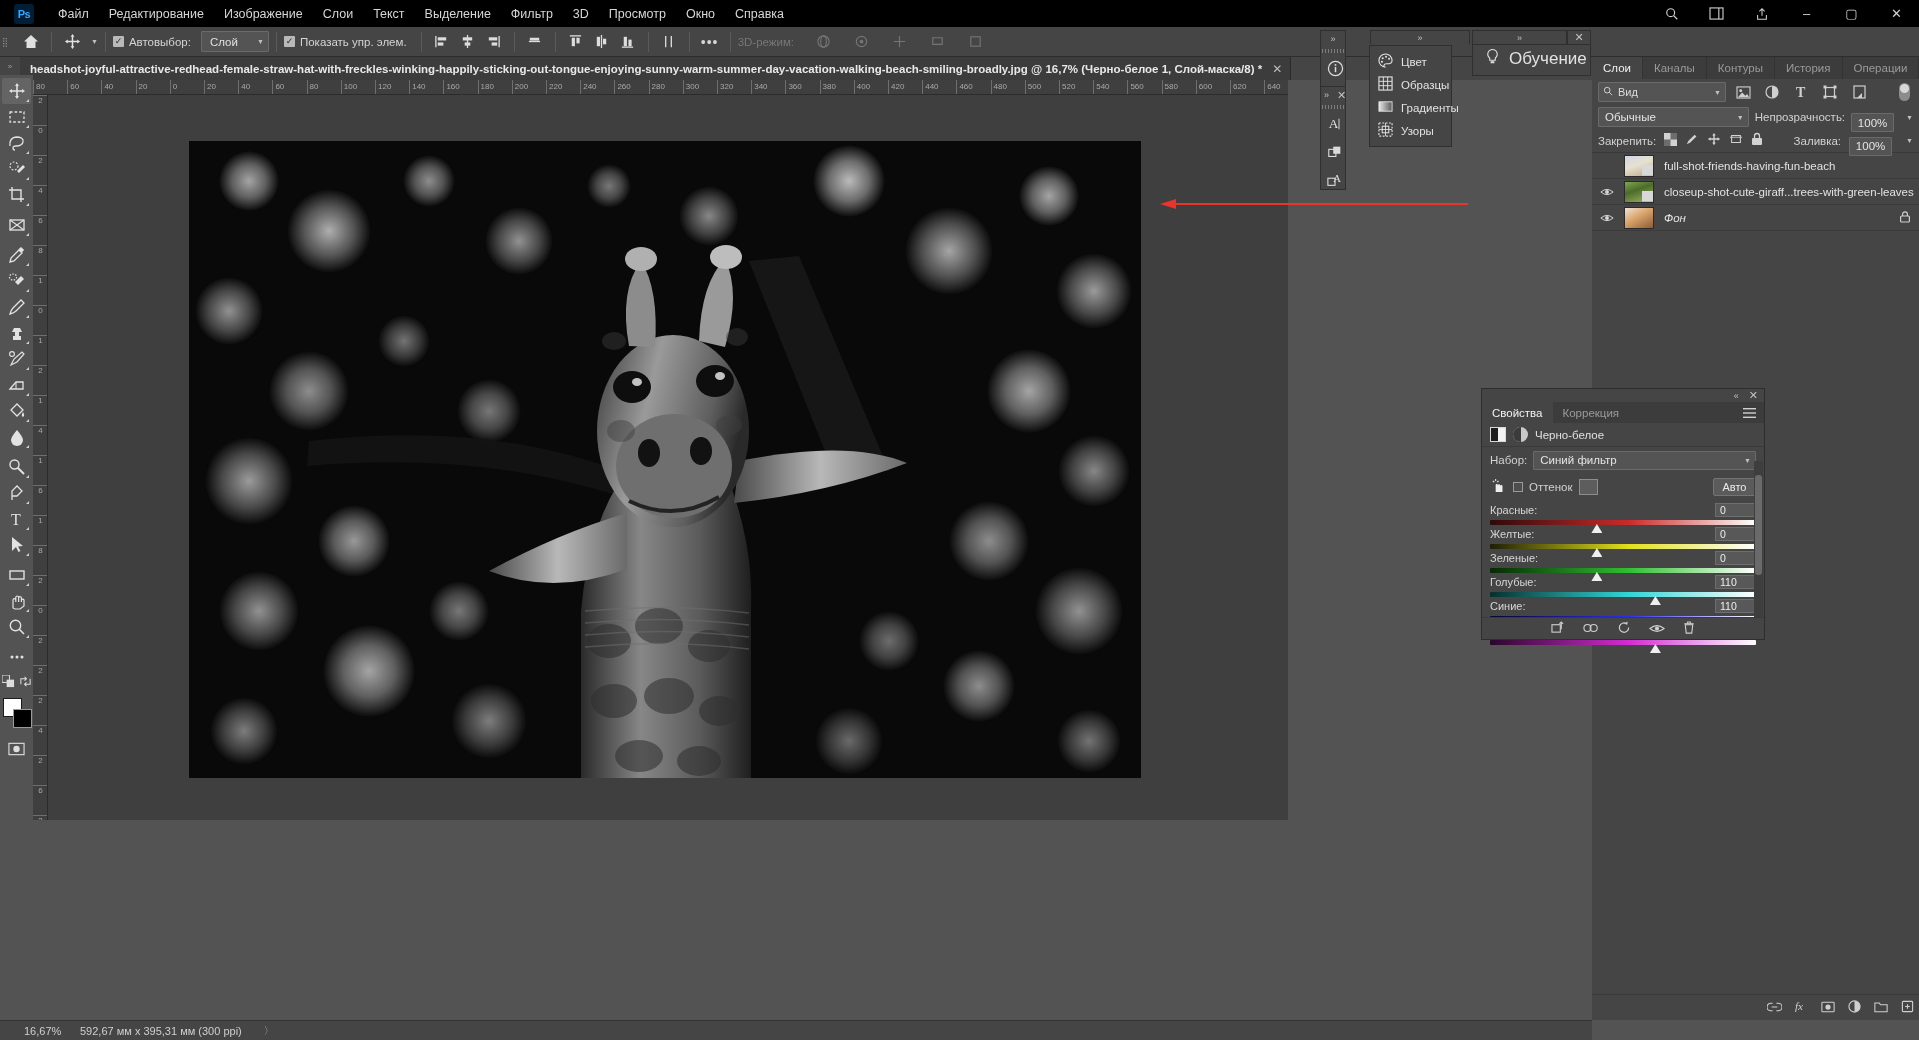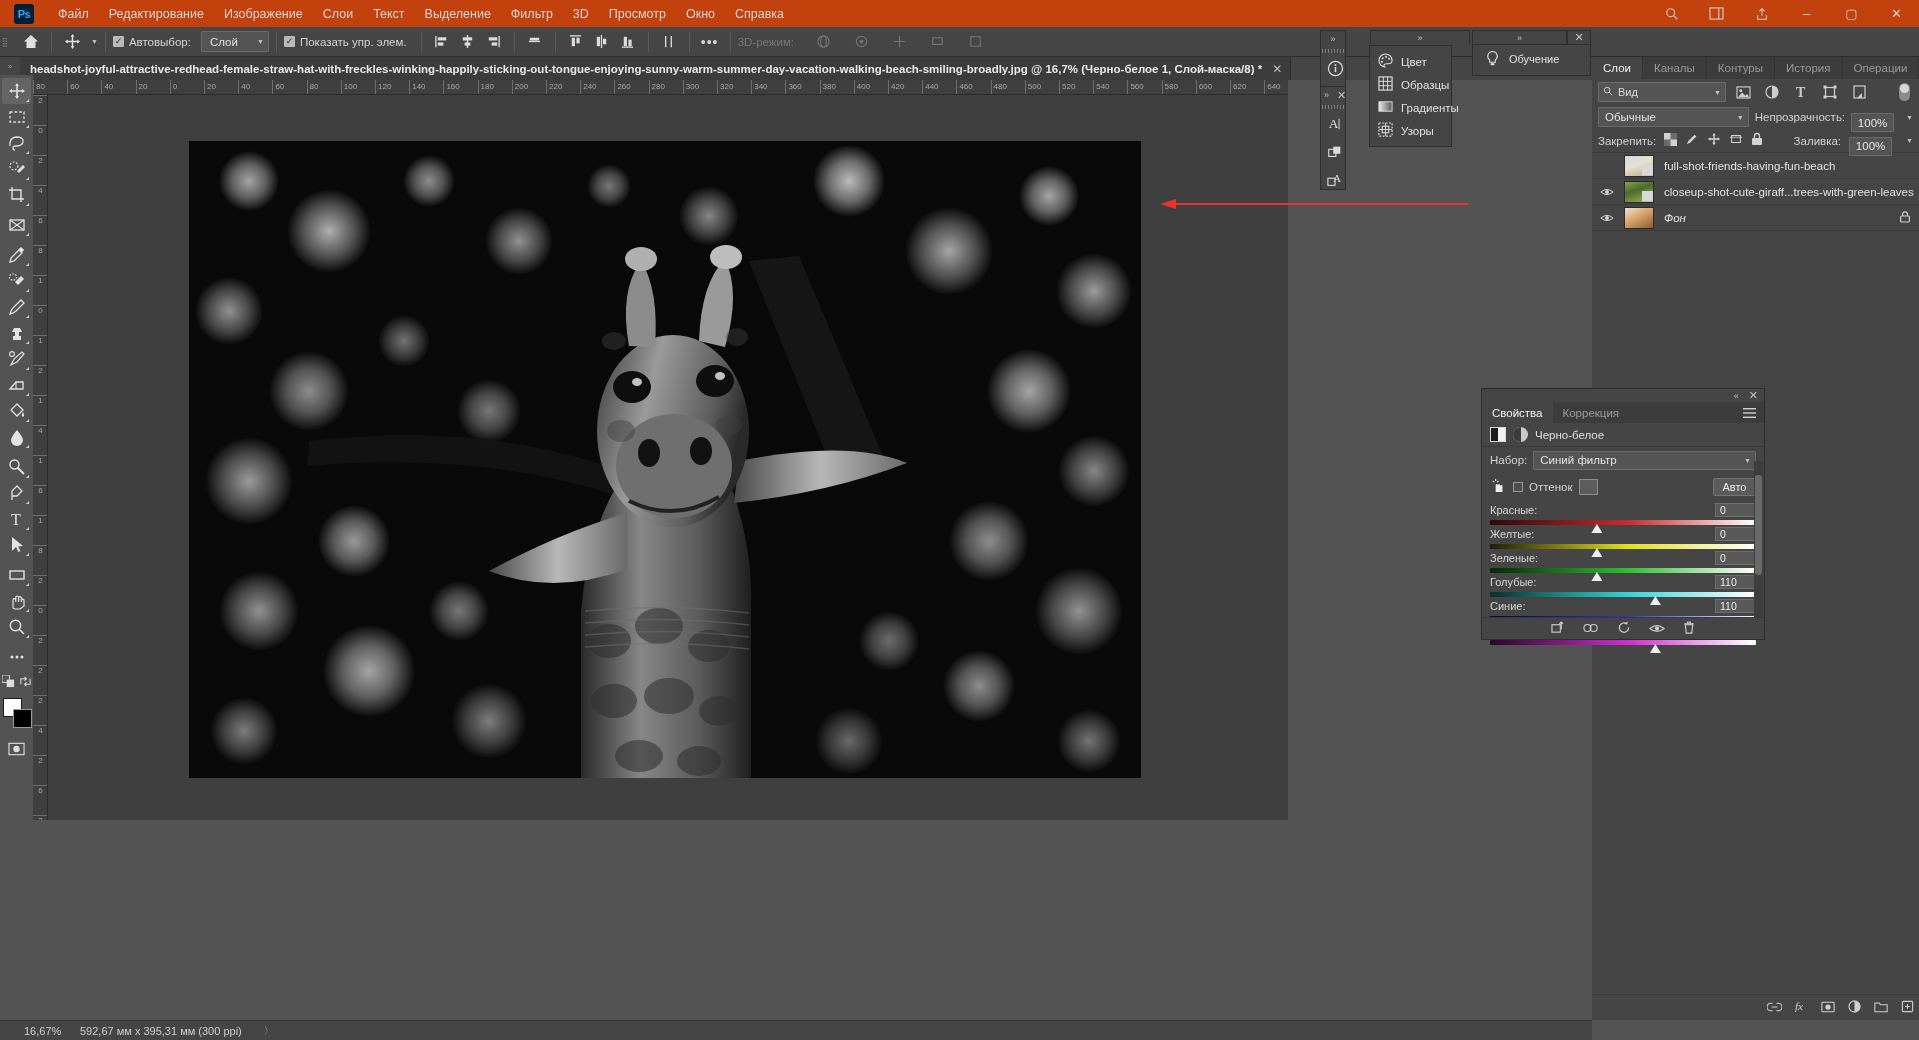--- a/index.html
+++ b/index.html
@@ -8,21 +8,21 @@
     background:#535353;
     font-family:"Liberation Sans", sans-serif;
     color:#d4d4d4;
     -webkit-font-smoothing:antialiased;
   }
   .app{position:relative;width:1919px;height:1040px;}
 
   
   .menubar{
     position:absolute;left:0;top:0;width:1919px;height:27px;
-    background:#c2410c;display:flex;align-items:center;
+    background:#000000;display:flex;align-items:center;
   }
   .ps-logo{
     width:20px;height:20px;margin-left:14px;margin-right:14px;
     background:#001e36;color:#31a8ff;border-radius:3px;
     font-size:11px;font-weight:bold;display:flex;align-items:center;justify-content:center;
     letter-spacing:-.5px;
   }
   .menu-item{font-size:12.5px;color:#d6d6d6;padding:3px 10px;white-space:nowrap;}
   .win-ctrls{position:absolute;right:0;top:0;height:27px;display:flex;align-items:center;}
   .win-btn{width:45px;height:27px;display:flex;align-items:center;justify-content:center;font-size:13px;color:#d0d0d0;}
@@ -116,21 +116,21 @@
   .fl-btn{width:28px;height:28px;display:flex;align-items:center;justify-content:center;color:#d8d8d8;}
 
   .menu-pop{
     position:absolute;background:#454545;border:1px solid #2f2f2f;padding:4px 0;width:83px;
   }
   .menu-pop .row{
     height:23px;display:flex;align-items:center;gap:8px;padding:0 8px;font-size:11.5px;color:#e2e2e2;
   }
 
   .learn-pan{position:absolute;background:#454545;border:1px solid #2f2f2f;}
-  .learn-row{height:28px;display:flex;align-items:center;gap:9px;padding:0 12px;font-size:11px;color:#e2e2e2;}
+  .learn-row{height:28px;display:flex;align-items:center;gap:9px;padding:0 12px;font-size:17px;color:#e2e2e2;}
 
   
   .dock{position:absolute;left:1592px;top:57px;width:327px;height:963px;background:#454545;}
   .dock-tabs{height:22px;background:#3c3c3c;display:flex;align-items:stretch;}
   .dtab{padding:0 11px;display:flex;align-items:center;font-size:11.5px;color:#9a9a9a;border-right:1px solid #333;}
   .dtab.active{background:#454545;color:#f0f0f0;}
 
   .lp-row{height:26px;display:flex;align-items:center;padding:0 6px;gap:5px;}
   .lp-search{
     flex:0 0 128px;height:20px;background:#545454;border:1px solid #6a6a6a;border-radius:1px;

